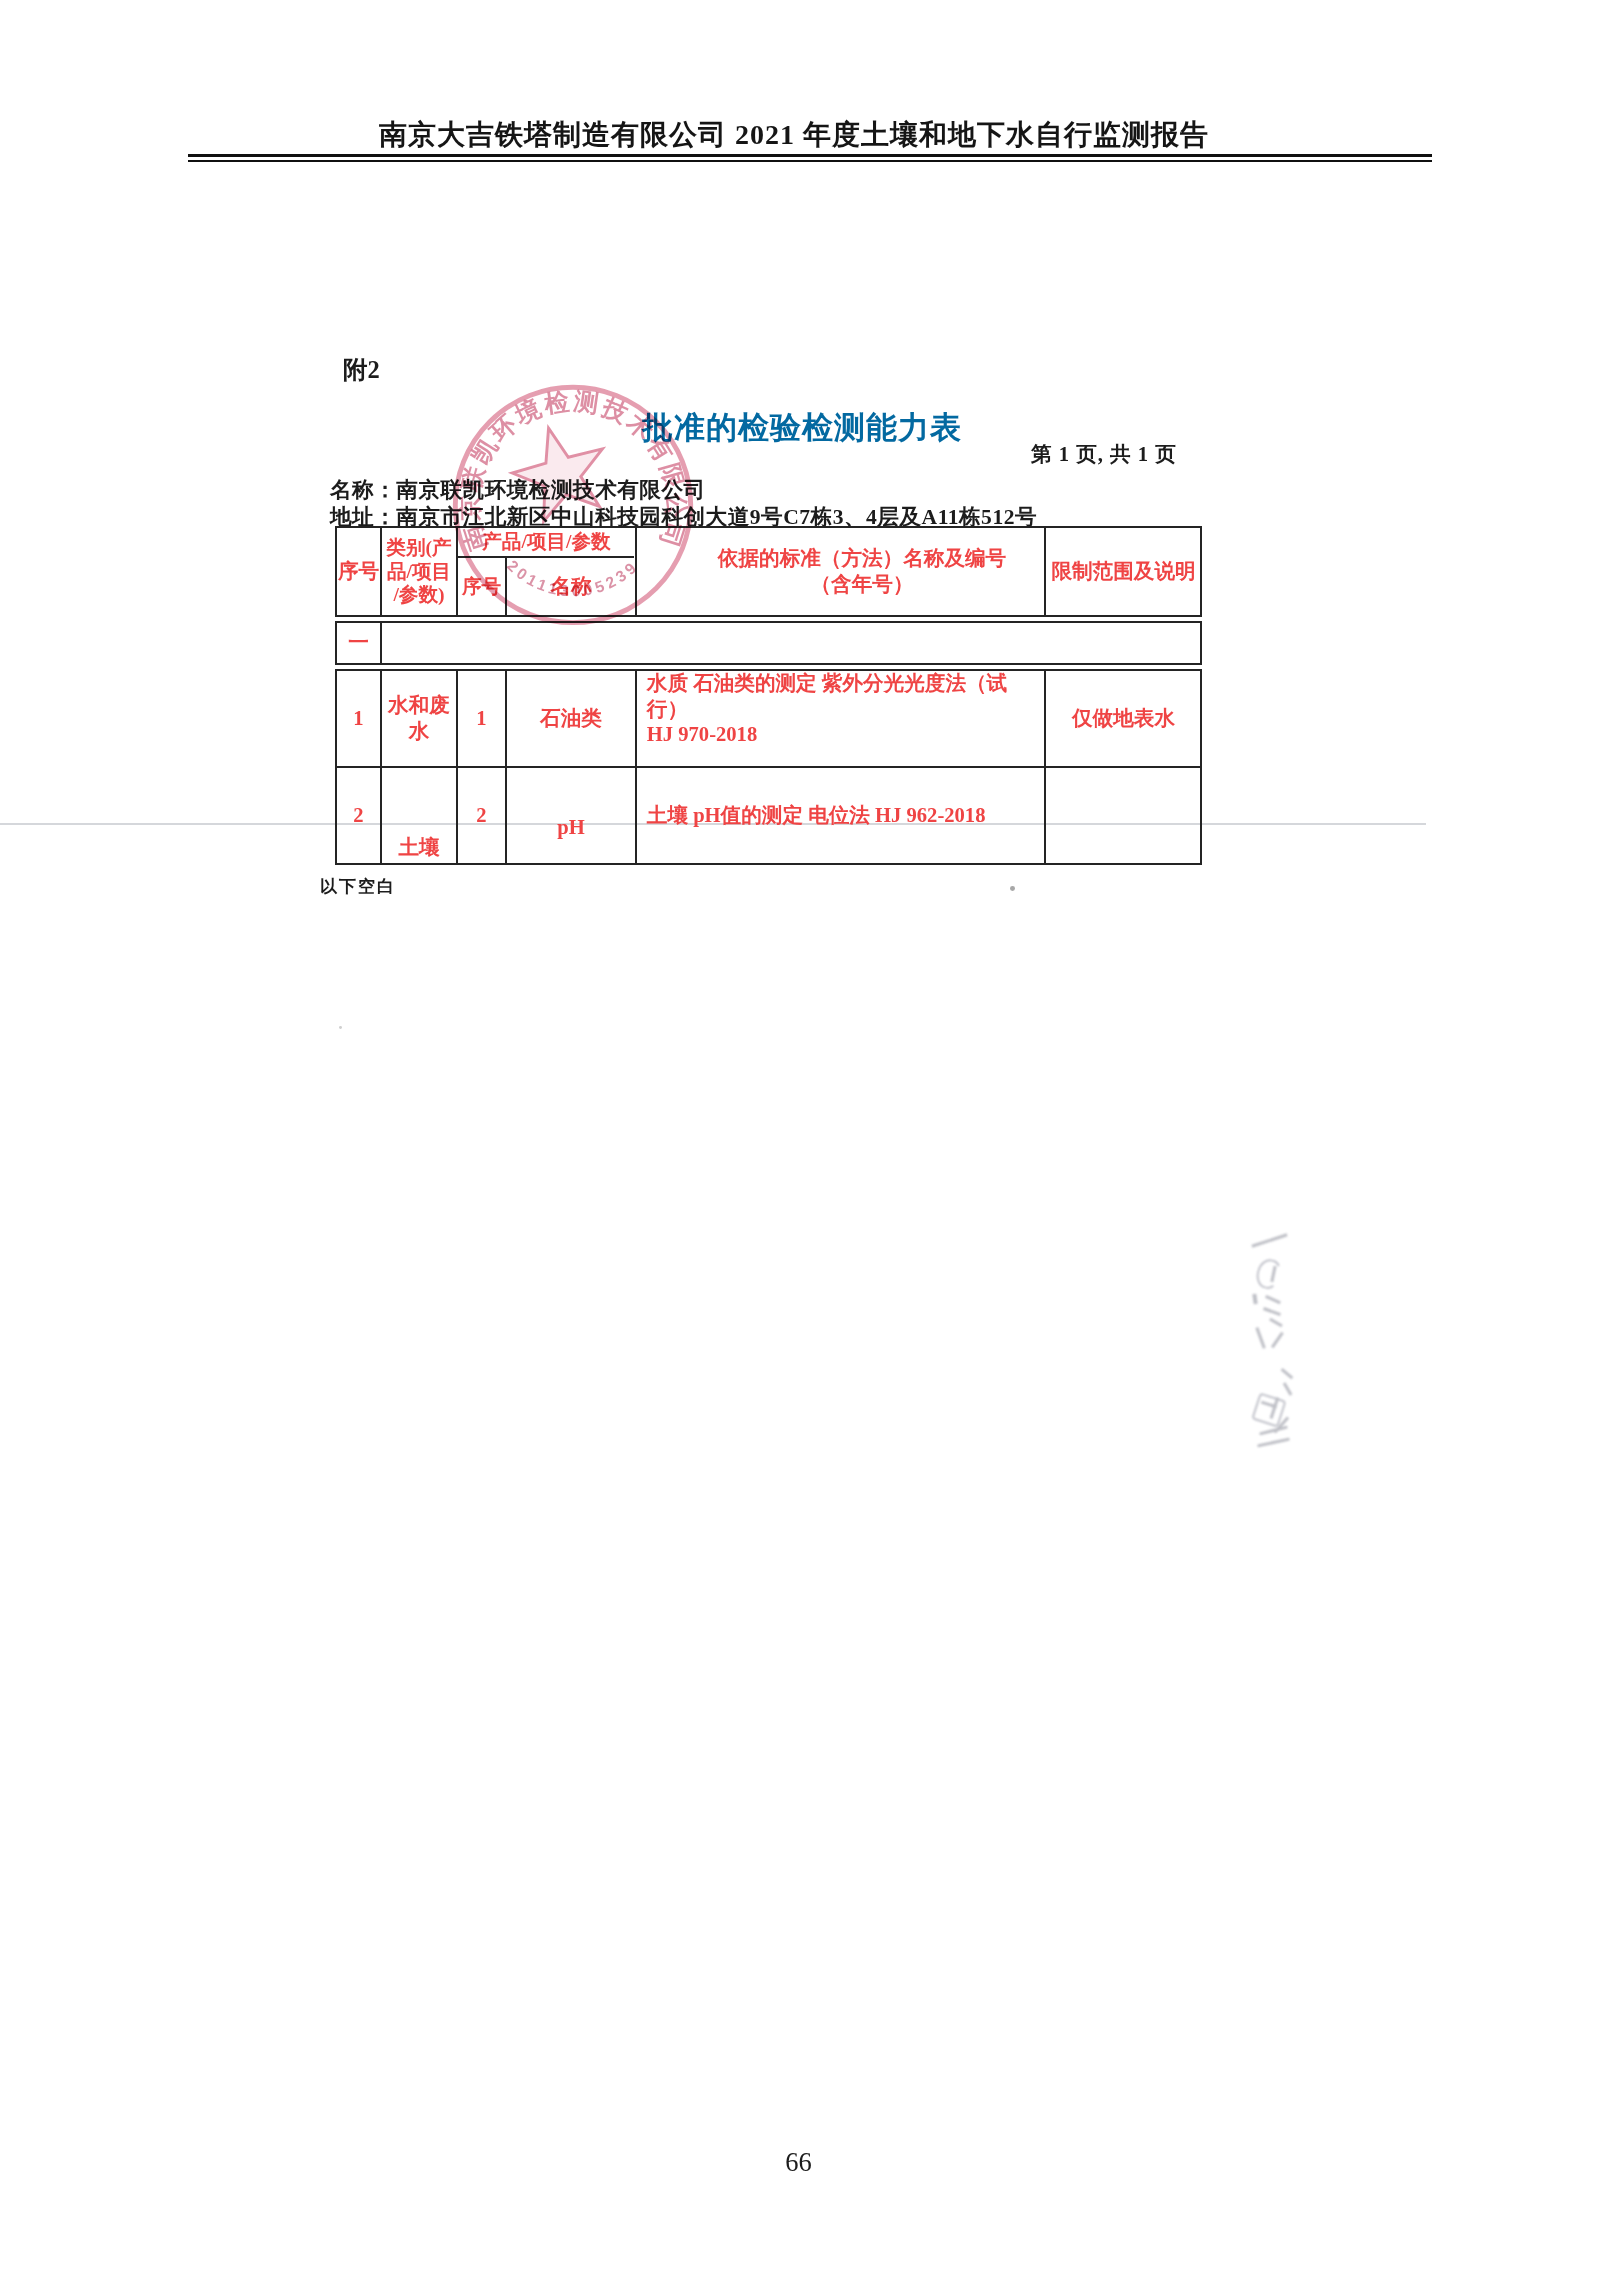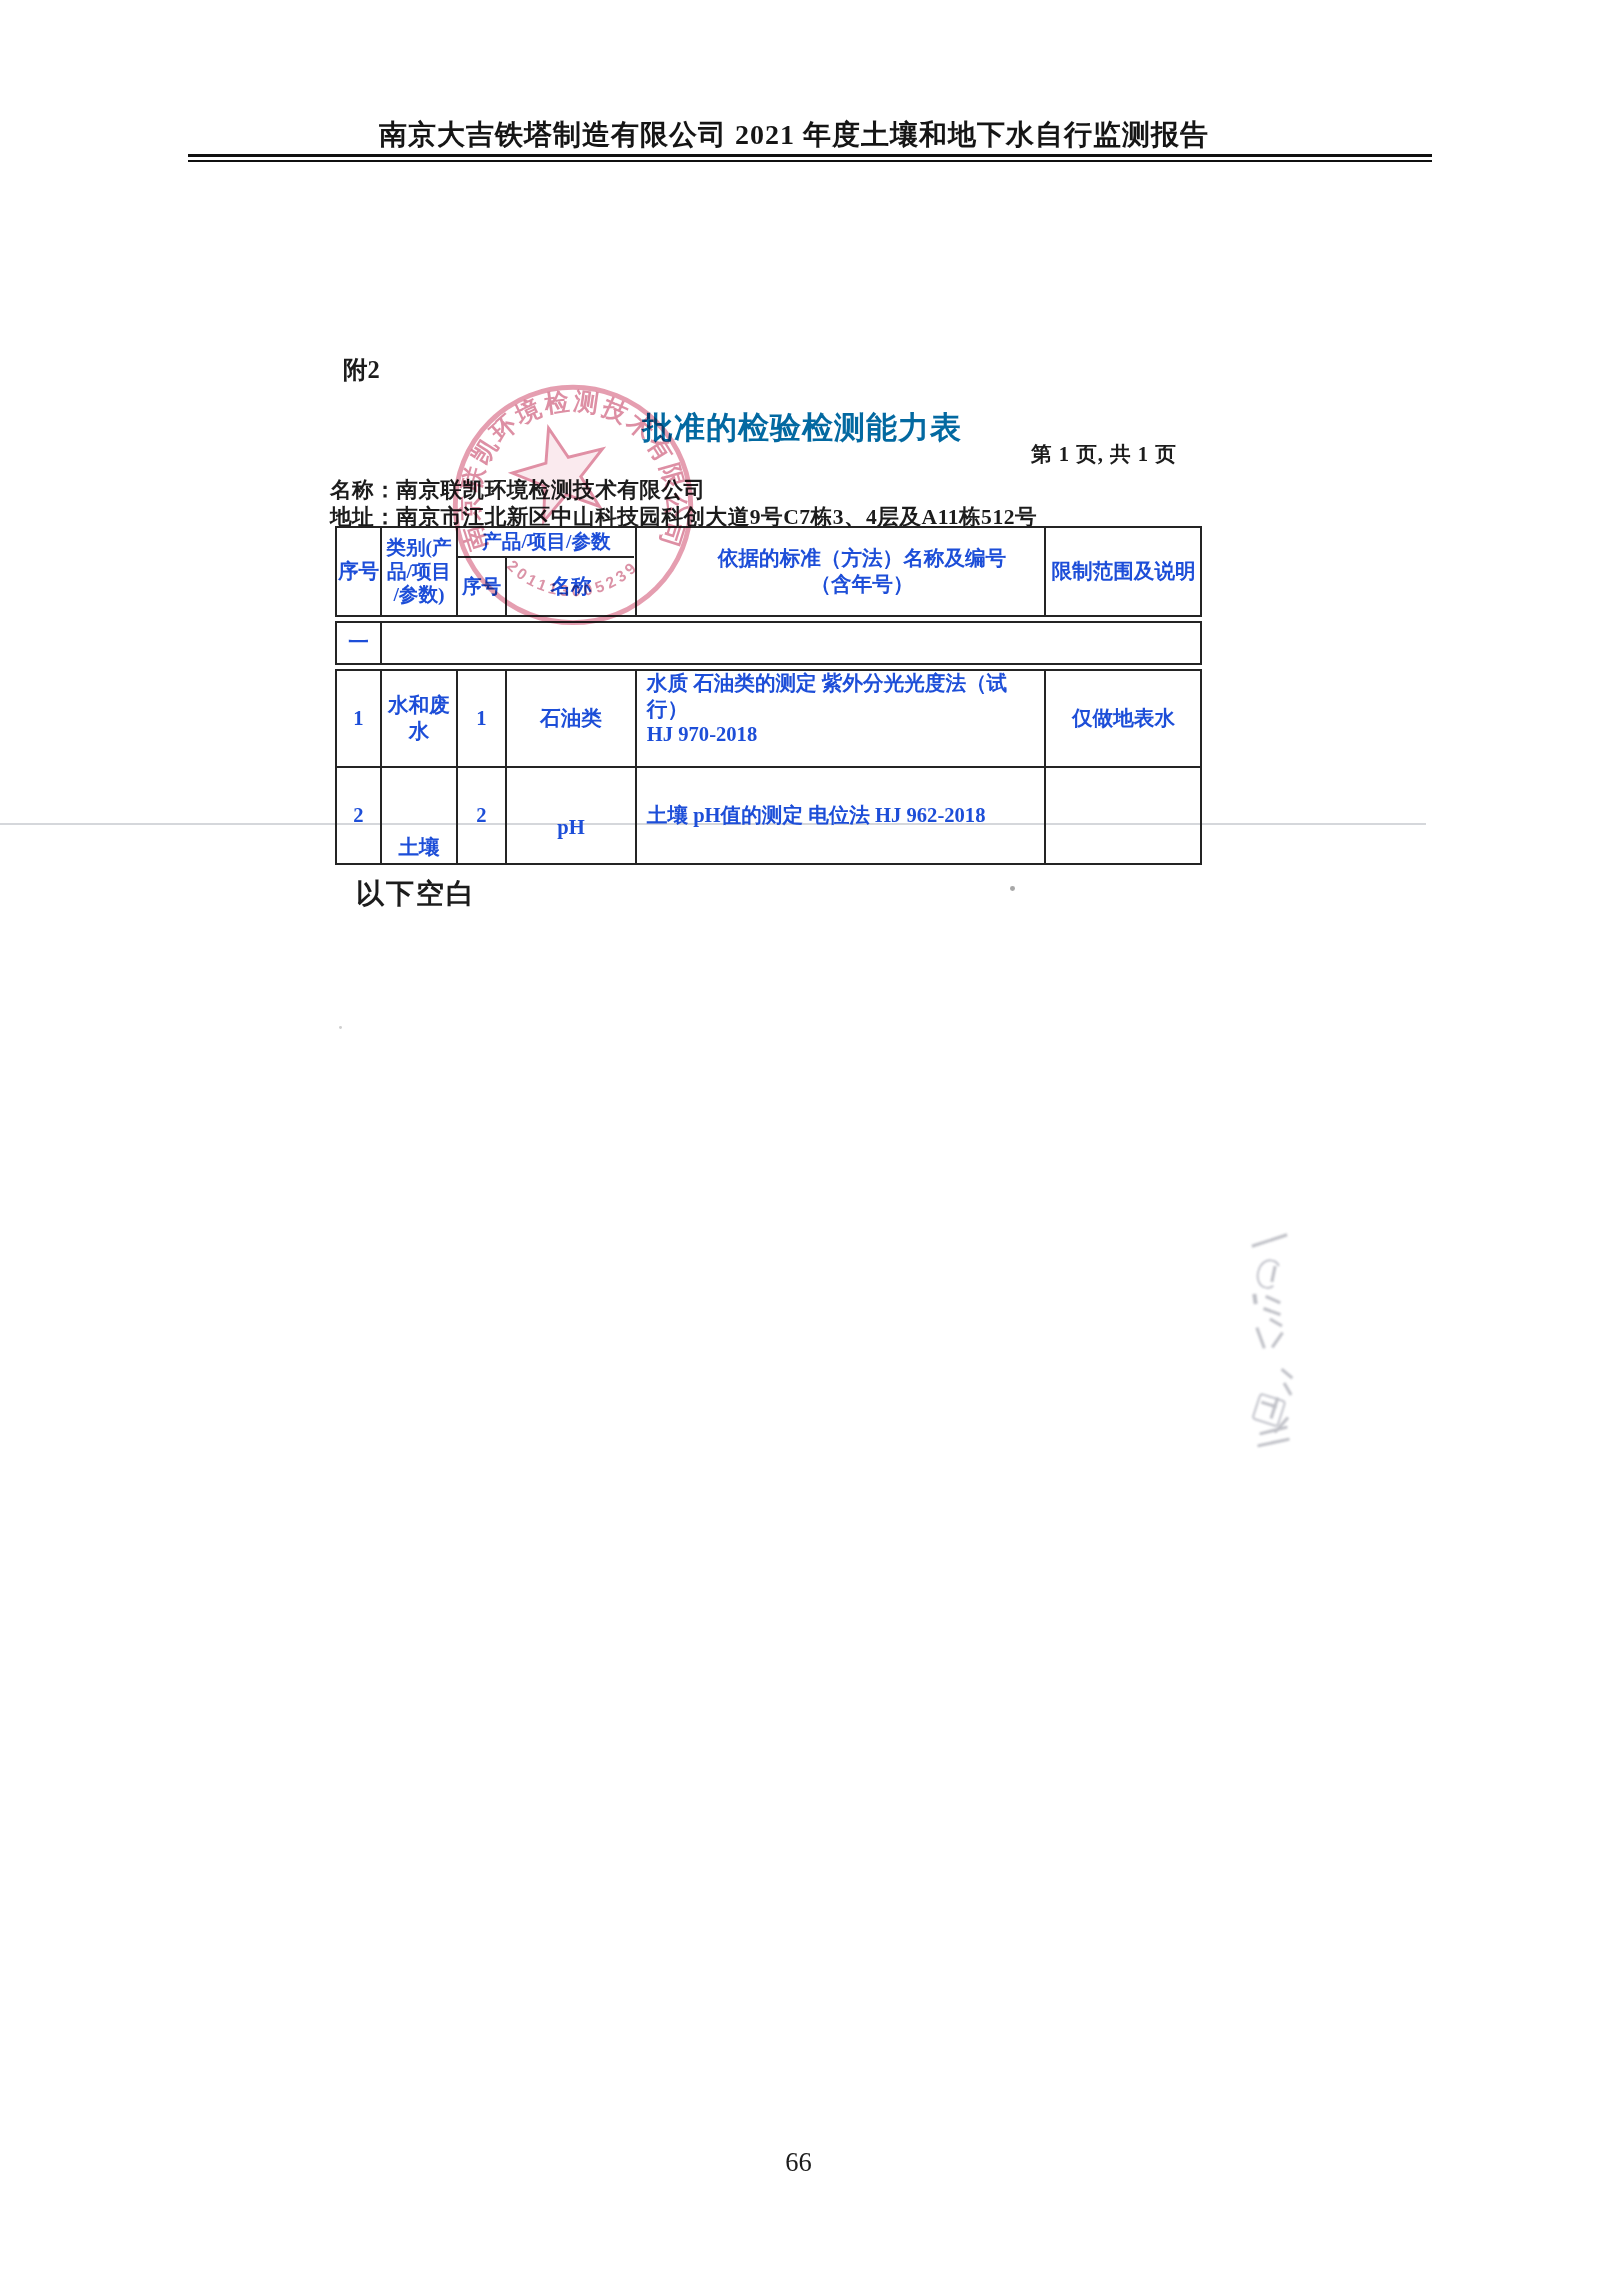--- a/index.html
+++ b/index.html
@@ -36,29 +36,29 @@
   .tblock{
     position:absolute;
     border:2px solid #242424;
     box-sizing:border-box;
     background:transparent;
   }
   .vline{position:absolute;top:0;bottom:0;width:2px;background:#242424;}
   .hline{position:absolute;left:0;right:0;height:2px;background:#242424;}
   .cell{
     position:absolute;display:flex;align-items:center;justify-content:center;
-    font-size:20.6px;font-weight:600;color:#1d4ed8;text-align:center;
+    font-size:20.6px;font-weight:600;color:#ef4444;text-align:center;
     line-height:25.5px;box-sizing:border-box;
   }
   .cell.left{justify-content:flex-start;text-align:left;}
   .cell.col{flex-direction:column;align-items:center;}
   .cell.col.left{align-items:flex-start;}
   .small{font-size:19.6px;line-height:23.5px;}
   
-  .blank-note{left:356px;top:875px;font-size:28px;font-weight:700;letter-spacing:2px;}
+  .blank-note{left:320px;top:875px;font-size:17px;font-weight:700;letter-spacing:2px;}
   .page-number{left:686px;top:2147px;width:225px;text-align:center;font-size:26.5px;}
   
   .stamp{
     left:421px;top:351px;width:304px;height:306px;
     mix-blend-mode:multiply;
     opacity:.82;
     filter:blur(0.3px);
     pointer-events:none;
   }
   

